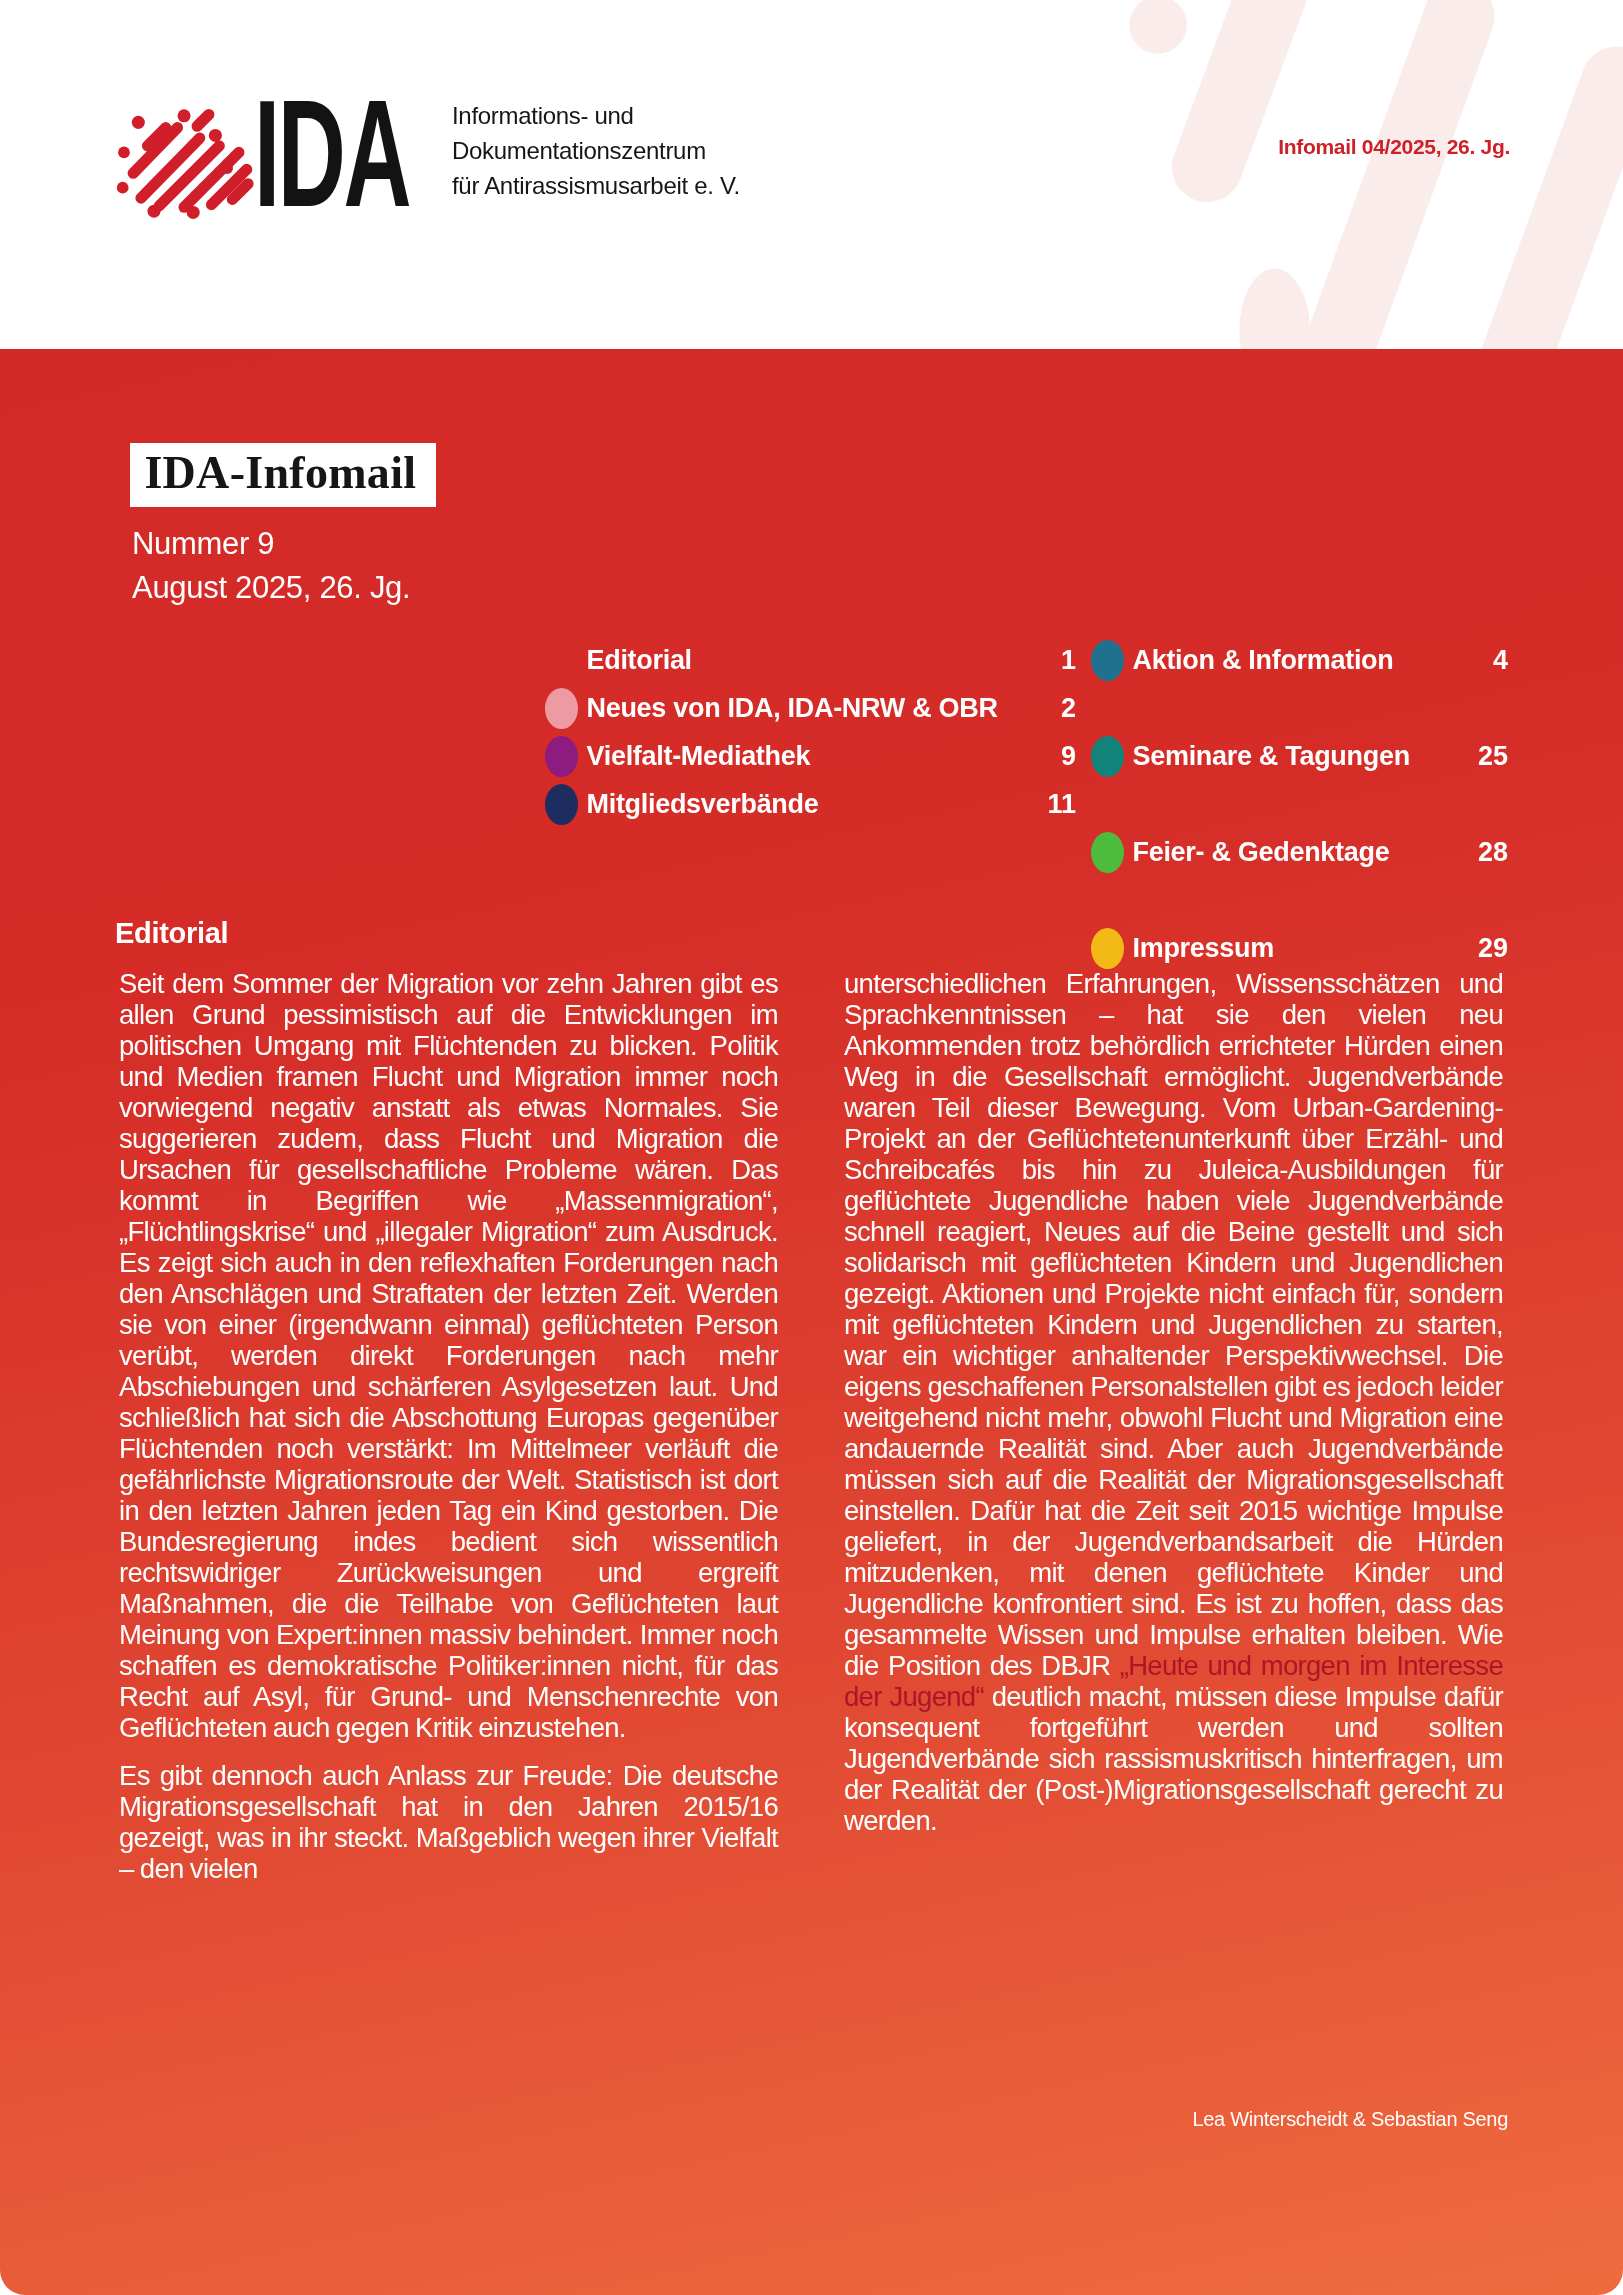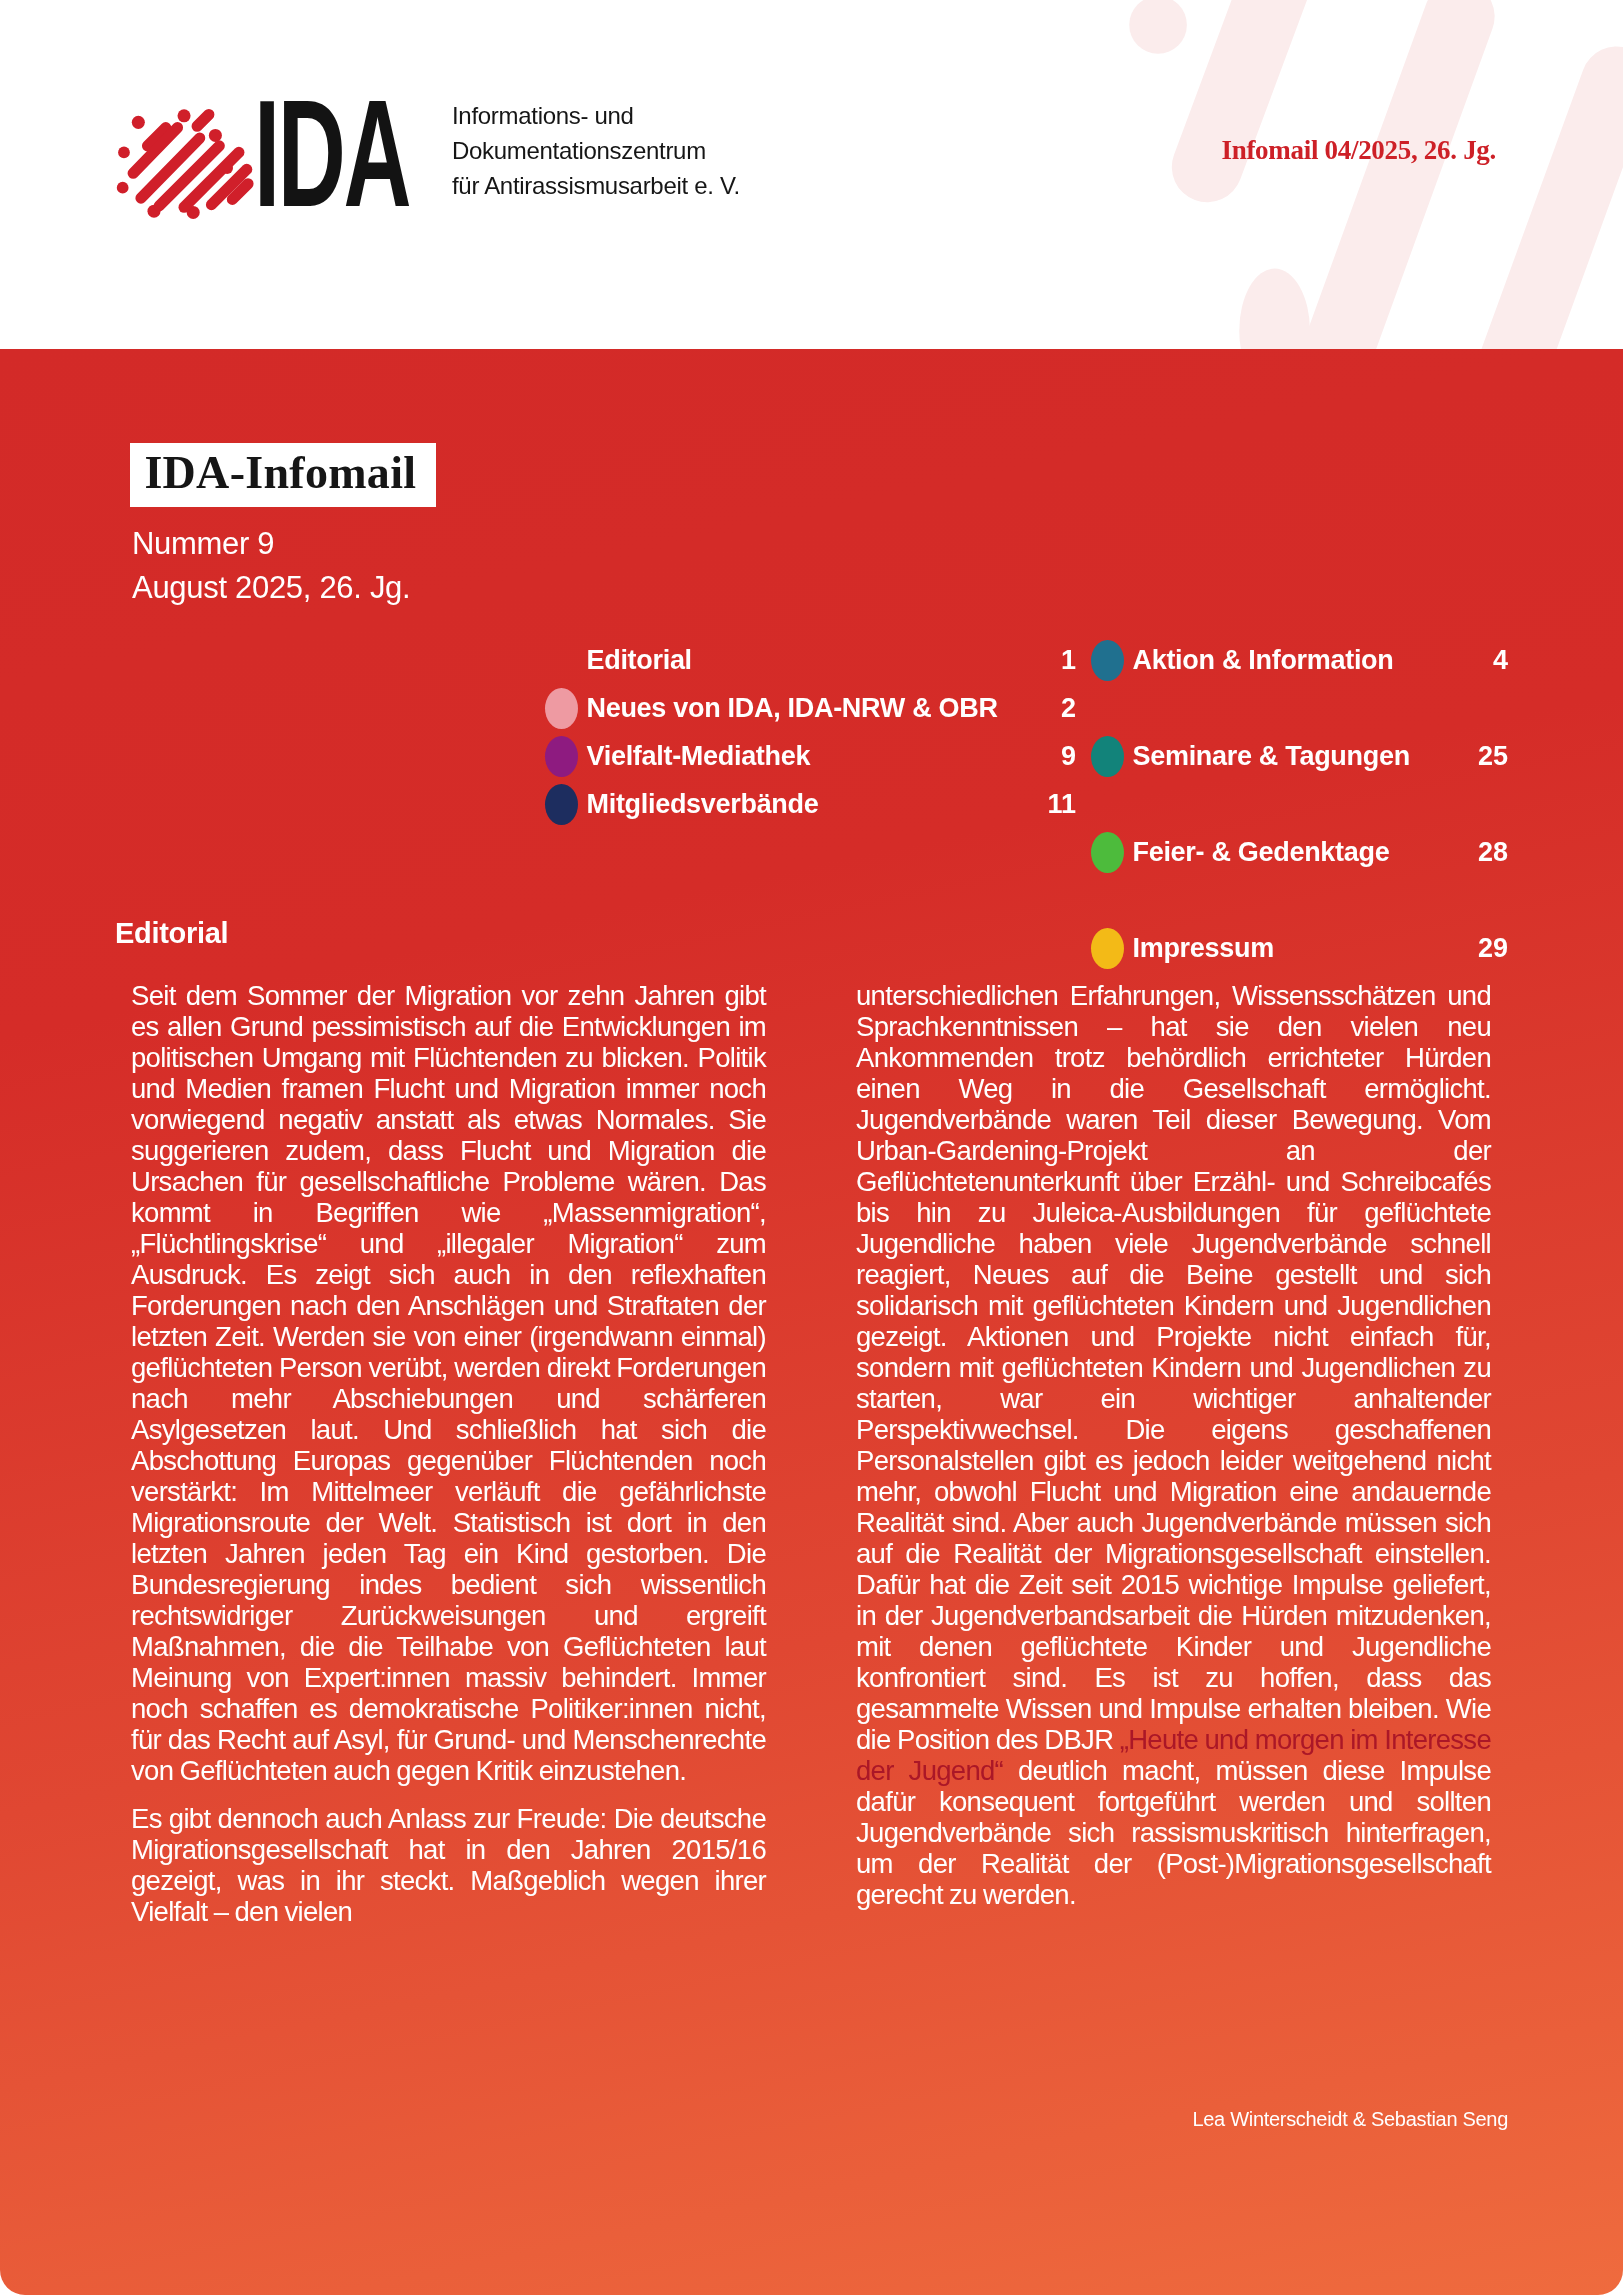--- a/index.html
+++ b/index.html
@@ -6,21 +6,21 @@
   body{width:1623px;height:2295px;font-family:"Liberation Sans",sans-serif;}
   .page{position:relative;width:1623px;height:2295px;background:#ffffff;overflow:hidden;border-radius:25px;}
 
   
   .header{position:absolute;left:0;top:0;width:1623px;height:349px;background:#ffffff;overflow:hidden;}
   .deco{position:absolute;right:0;top:0;width:537px;height:349px;}
   .logo-mark{position:absolute;left:116px;top:108px;width:140px;height:111px;}
   .logo-ida{position:absolute;left:254px;top:77px;font-size:152px;line-height:152px;font-weight:700;
             color:#131313;letter-spacing:-3.9px;transform:scaleX(0.62);transform-origin:left top;white-space:nowrap;}
   .org-text{position:absolute;left:452px;top:98px;font-size:24px;line-height:35px;color:#161616;letter-spacing:-0.3px;white-space:pre-line;}
-  .issue{position:absolute;right:127px;top:135px;font-size:27px;font-weight:700;letter-spacing:-0.3px;font-family:Liberation Serif, serif;}
+  .issue{position:absolute;right:113px;top:135px;font-size:21px;font-weight:700;letter-spacing:-0.3px;}
 
   
   .body-red{position:absolute;left:0;top:349px;width:1623px;height:1947px;
             background:linear-gradient(168deg,#d32a28 0%,#d52c28 30%,#e04732 64%,#ef6b3e 100%);overflow:hidden;}
 
   .masthead-title-box{position:absolute;left:130px;top:94px;background:#ffffff;padding:5.2px 19.6px 9.2px 14.4px;}
   .masthead-title{font-family:"Liberation Serif",serif;font-weight:700;font-size:46px;line-height:50px;color:#161616;letter-spacing:0.3px;white-space:nowrap;}
   .masthead-number{position:absolute;left:132px;top:177px;font-size:31px;color:#ffffff;letter-spacing:-0.3px;}
   .masthead-date{position:absolute;left:132px;top:221px;font-size:31px;color:#ffffff;letter-spacing:-0.3px;}
 
@@ -28,21 +28,21 @@
   .toc-col.left{left:545px;width:531px;}
   .toc-col.right{left:1091px;width:417px;gap:48px;}
   .toc-row{display:flex;align-items:center;height:48px;}
   .toc-dot{width:33px;height:41px;border-radius:50%;margin-right:8.5px;flex:none;}
   .toc-label{flex:1;font-size:27px;font-weight:700;color:#ffffff;letter-spacing:-0.3px;white-space:nowrap;}
   .toc-page{font-size:27px;font-weight:700;color:#ffffff;text-align:right;min-width:46px;}
 
   .editorial-heading{position:absolute;left:115px;top:568px;font-size:29px;font-weight:700;color:#ffffff;letter-spacing:-0.3px;}
   .columns{position:absolute;left:115px;top:615px;width:1393px;display:flex;gap:58px;}
   .col{width:667px;}
-  .col p{margin:16px;font-size:27.5px;line-height:31px;color:#ffffff;text-align:justify;letter-spacing:-0.7px;
+  .col p{margin:4px;font-size:27.5px;line-height:31px;color:#ffffff;text-align:justify;letter-spacing:-0.7px;
          hyphens:auto;-webkit-hyphens:auto;word-spacing:-0.7px;}
   .col p + p{margin-top:17px;}
   .doc-link{font-weight:400;}
   .signature{position:absolute;right:115px;top:1759px;font-size:20px;color:#ffffff;letter-spacing:-0.3px;}
 </style>
 </head>
 <body>
 
 <div class="page">
 

